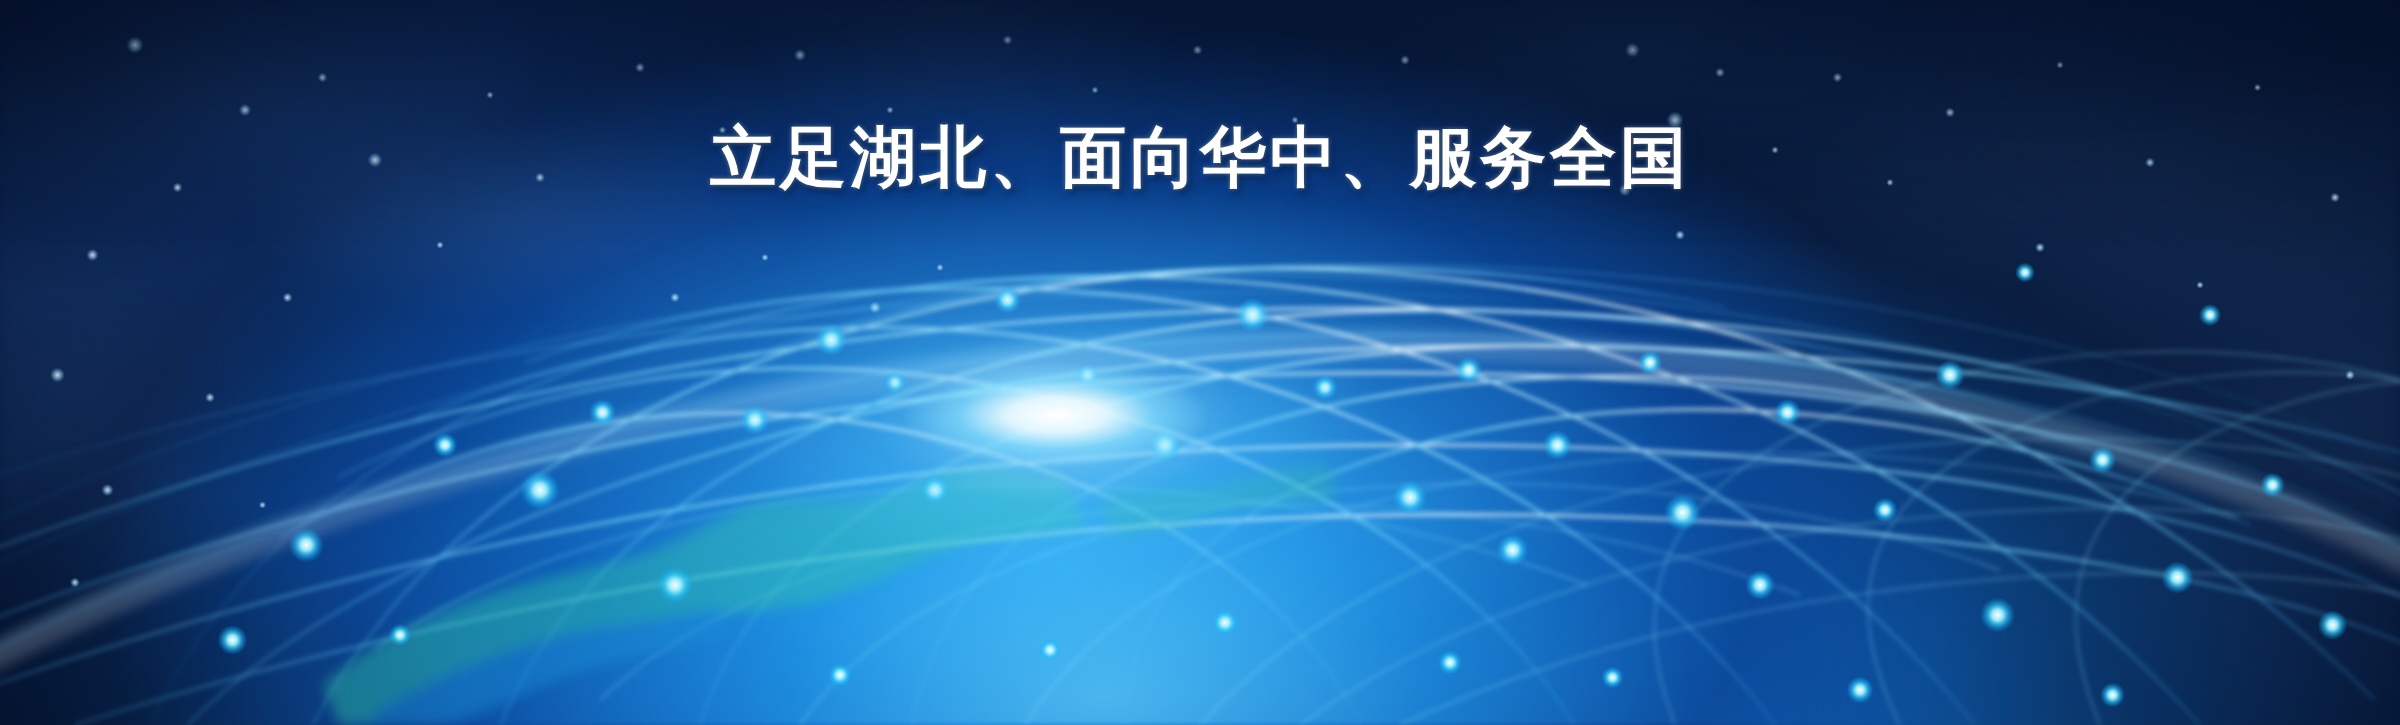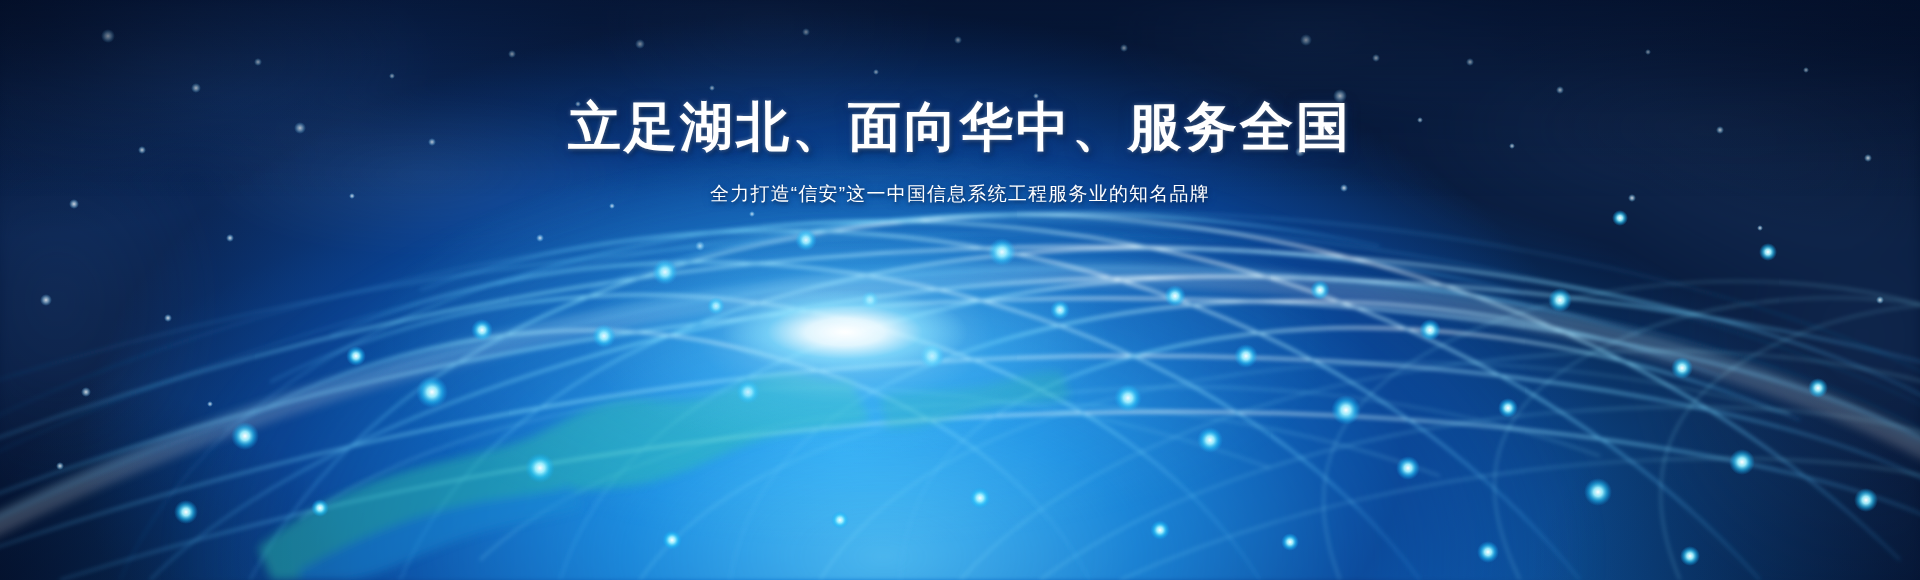--- a/index.html
+++ b/index.html
@@ -297,16 +297,15 @@
       </g>
 
     </g>
   </svg>
 
   <div class="layer bg-burst"></div>
   <div class="layer bg-topfade"></div>
 
   <div class="copy">
     <h1 class="headline">立足湖北、面向华中、服务全国</h1>
-    <p class="subline">全力打造“信安”这一中国信息系统工程服务业的知名品牌</p>
   </div>
 
 </div>
 
 </body></html>

